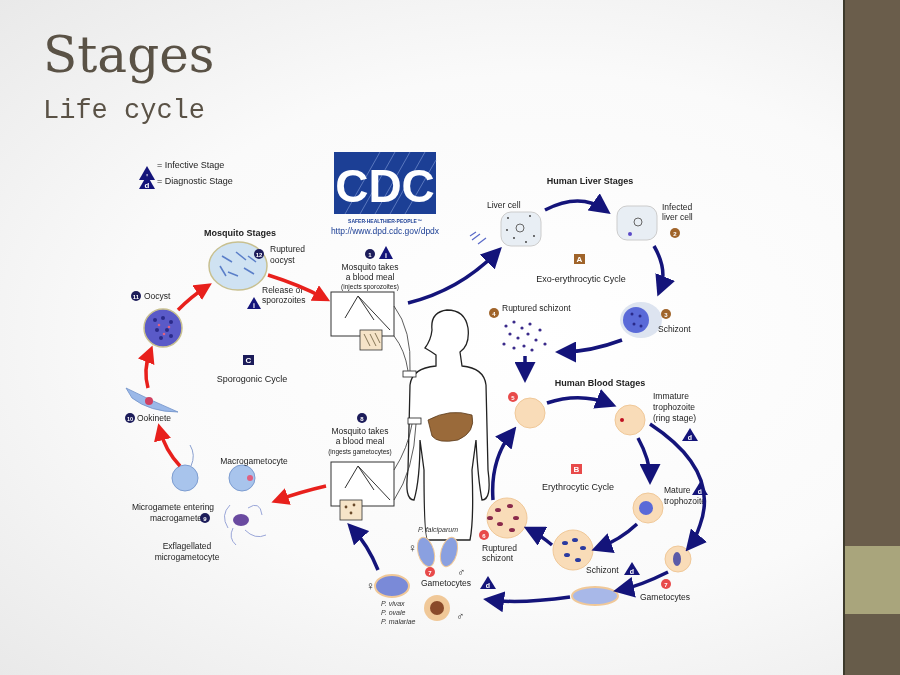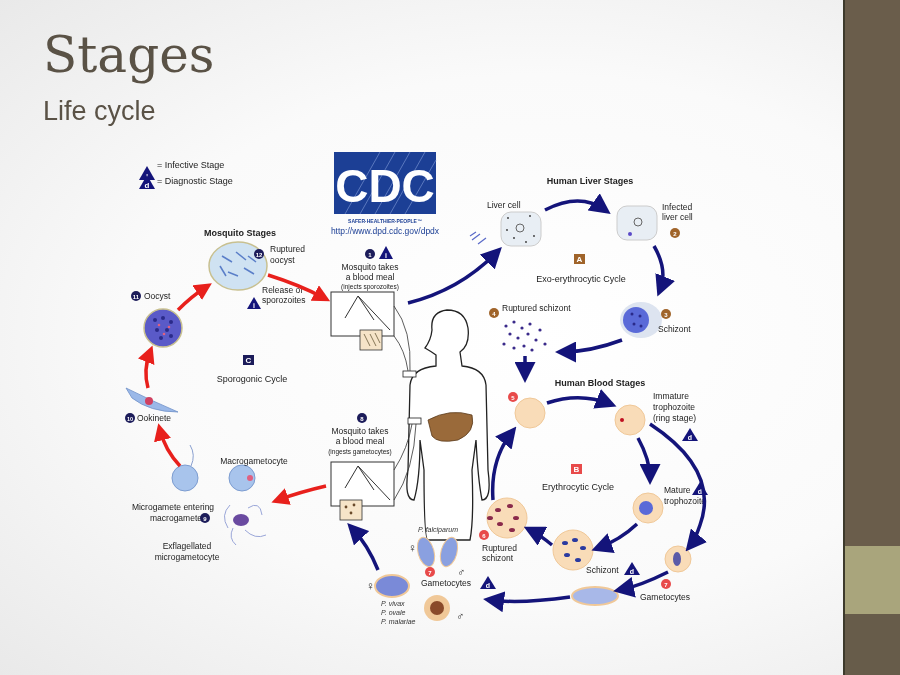--- a/index.html
+++ b/index.html
@@ -1,21 +1,21 @@
 <!DOCTYPE html>
 <html><head>
 <meta charset="utf-8">
 <style>
   html,body{margin:0;padding:0;}
   body{width:900px;height:675px;overflow:hidden;position:relative;
        background:radial-gradient(ellipse at 60% 50%, #ffffff 0%, #fafafa 55%, #e9e9e9 100%);
        font-family:"Liberation Sans",sans-serif;}
   .title{position:absolute;left:43px;top:30px;font-family:"DejaVu Serif","Liberation Serif",serif;
          font-size:50px;color:#5a5246;letter-spacing:0px;line-height:1;}
-  .subtitle{position:absolute;left:43px;top:98px;font-family:Liberation Sans, sans-serif;
+  .subtitle{position:absolute;left:43px;top:98px;font-family:Liberation Mono, monospace;
          font-size:27px;color:#5a5246;line-height:1;}
   .sidebar{position:absolute;left:843px;top:0;width:57px;height:675px;background:#6a5d4b;
            border-left:2px solid #3d3a2c;}
   .sidebar-accent{position:absolute;left:845px;top:546px;width:55px;height:68px;background:#a9a57c;}
   .sidebar-bottom{position:absolute;left:845px;top:614px;width:55px;height:61px;background:#675c4a;}
   svg text{font-family:"Liberation Sans",sans-serif;}
   .dgm{position:absolute;left:0;top:0;}
 </style>
 </head>
 <body>

